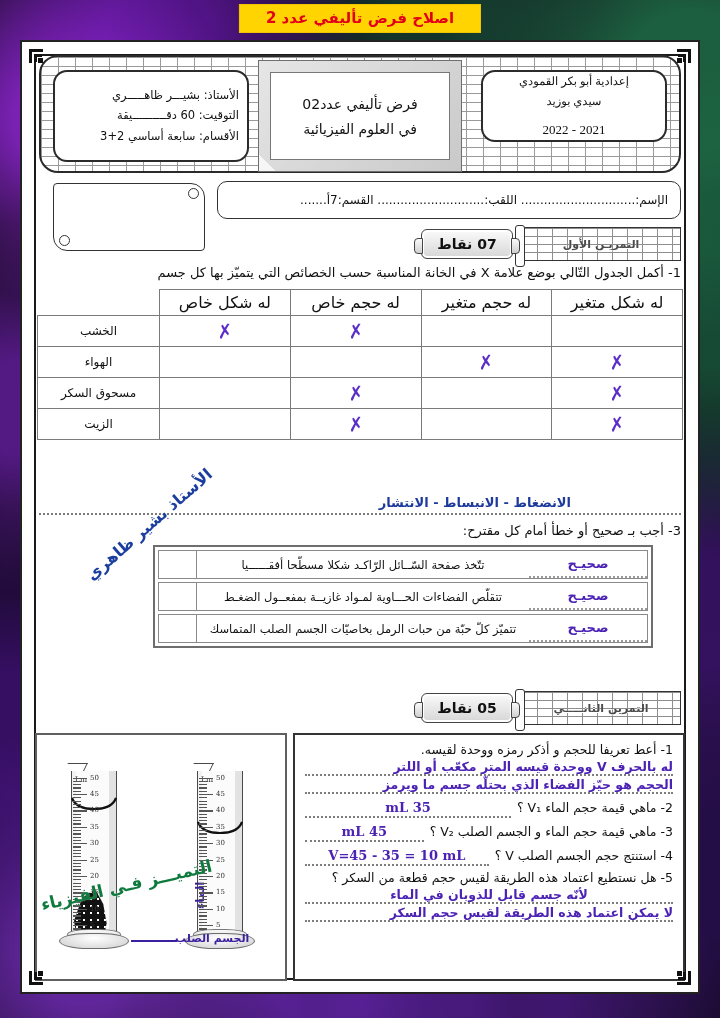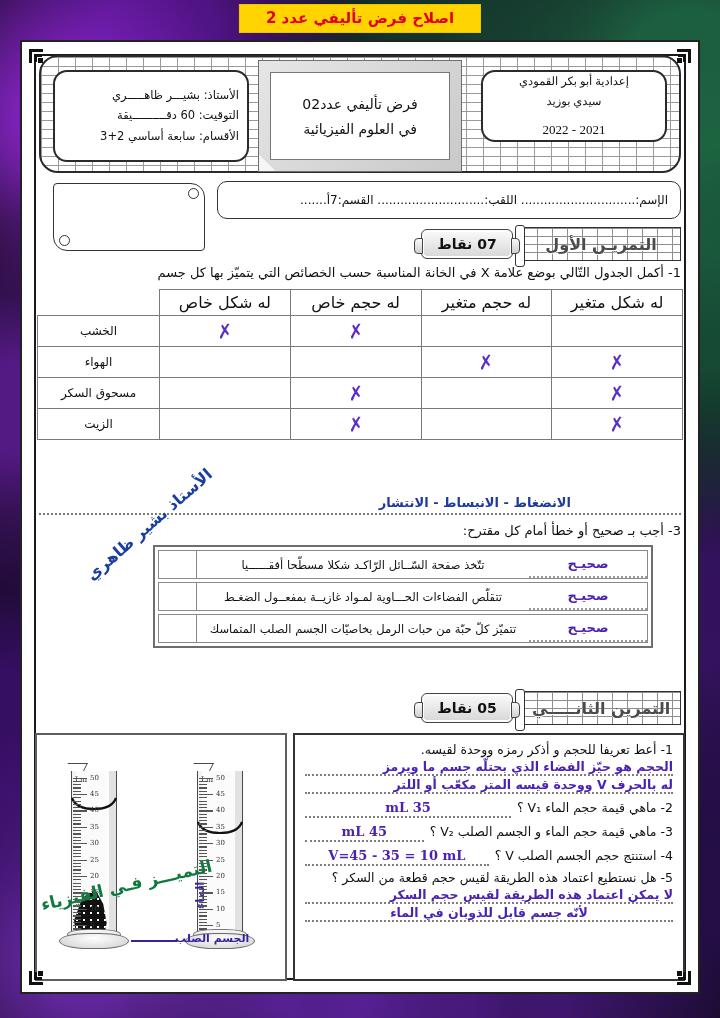--- a/index.html
+++ b/index.html
@@ -130,21 +130,21 @@
     padding:0 12px; font-size:12px; color:#111; direction:rtl;
     letter-spacing:.3px; white-space:nowrap; overflow:hidden;
   }
   
   .ex-banner{ position:absolute; height:34px; }
   .ex-plate{
     position:absolute; right:0; top:0; width:160px; height:34px;
     border:1.6px solid #333; display:flex; align-items:center; justify-content:center;
   }
   .ex-plate span{
-    font-size:16px; font-weight:bold; color:#4b4b4b;
+    font-size:11px; font-weight:bold; color:#4b4b4b;
     text-shadow:0 1px 0 #fff;
   }
   .ex-plate::before{
     content:""; position:absolute; left:-7px; top:-3px; width:8px; height:40px;
     background:#fff; border:1.6px solid #333; border-radius:3px;
   }
   .pts{
     position:absolute; right:168px; top:2px; width:92px; height:30px;
     background:linear-gradient(#fbfbfb,#d6d6d6);
     border:1.6px solid #444; border-radius:6px;
@@ -545,22 +545,22 @@
       </div>
 
     <div class="lead" style="left:94px;top:205px;width:46px;"></div>
     <div class="lbl-solid" style="left:138px;top:197px;">الجسم الصلب</div>
 
     <div class="wm-green" style="left:2px;top:140px;">التميـــز فـي الفيزياء</div>
   </div>
 
   <div class="ex2-right" style="left:268px;right:10px;top:688px;height:248px;">
     <div class="ex2-q">1- أعط تعريفا للحجم و أذكر رمزه ووحدة لقيسه.</div>
+    <div class="ex2-a ans-purple dotline">له بالحرف V ووحدة قيسه المتر مكعّب أو اللتر</div>
     <div class="ex2-a ans-purple dotline">الحجم هو حيّز الفضاء الذي بحتلّه جسم ما ويرمز</div>
-    <div class="ex2-a ans-purple dotline">له بالحرف V ووحدة قيسه المتر مكعّب أو اللتر</div>
 
     <div style="display:flex;align-items:baseline;gap:6px;margin-top:3px;">
       <span class="ex2-q" style="white-space:nowrap;">2- ماهي قيمة حجم الماء V₁ ؟</span>
       <span class="dotline" style="flex:1;text-align:center;">
         <span class="ans-purple" style="font-family:'DejaVu Serif',serif;font-size:13px;">35 mL</span>
       </span>
     </div>
 
     <div style="display:flex;align-items:baseline;gap:6px;margin-top:3px;">
       <span class="ex2-q" style="white-space:nowrap;">3- ماهي قيمة حجم الماء و الجسم الصلب V₂ ؟</span>
@@ -570,18 +570,18 @@
     </div>
 
     <div style="display:flex;align-items:baseline;gap:6px;margin-top:3px;">
       <span class="ex2-q" style="white-space:nowrap;">4- استنتج حجم الجسم الصلب V ؟</span>
       <span class="dotline" style="flex:1;text-align:center;">
         <span class="ans-purple" style="font-family:'DejaVu Serif',serif;font-size:13px;direction:ltr;display:inline-block;">V=45 - 35 = 10 mL</span>
       </span>
     </div>
 
     <div class="ex2-q" style="margin-top:4px;">5- هل نستطيع اعتماد هذه الطريقة لقيس حجم قطعة من السكر ؟</div>
+    <div class="ex2-a ans-purple dotline" style="text-align:center;">لأنّه جسم قابل للذوبان في الماء</div>
     <div class="ex2-a ans-purple dotline">لا يمكن اعتماد هذه الطريقة لقيس حجم السكر</div>
-    <div class="ex2-a ans-purple dotline" style="text-align:center;">لأنّه جسم قابل للذوبان في الماء</div>
   </div>
 
   <div class="wm-blue" style="left:44px;top:470px;">الأستاذ بشير ظاهري</div>
 </div>
 
 </body></html>

